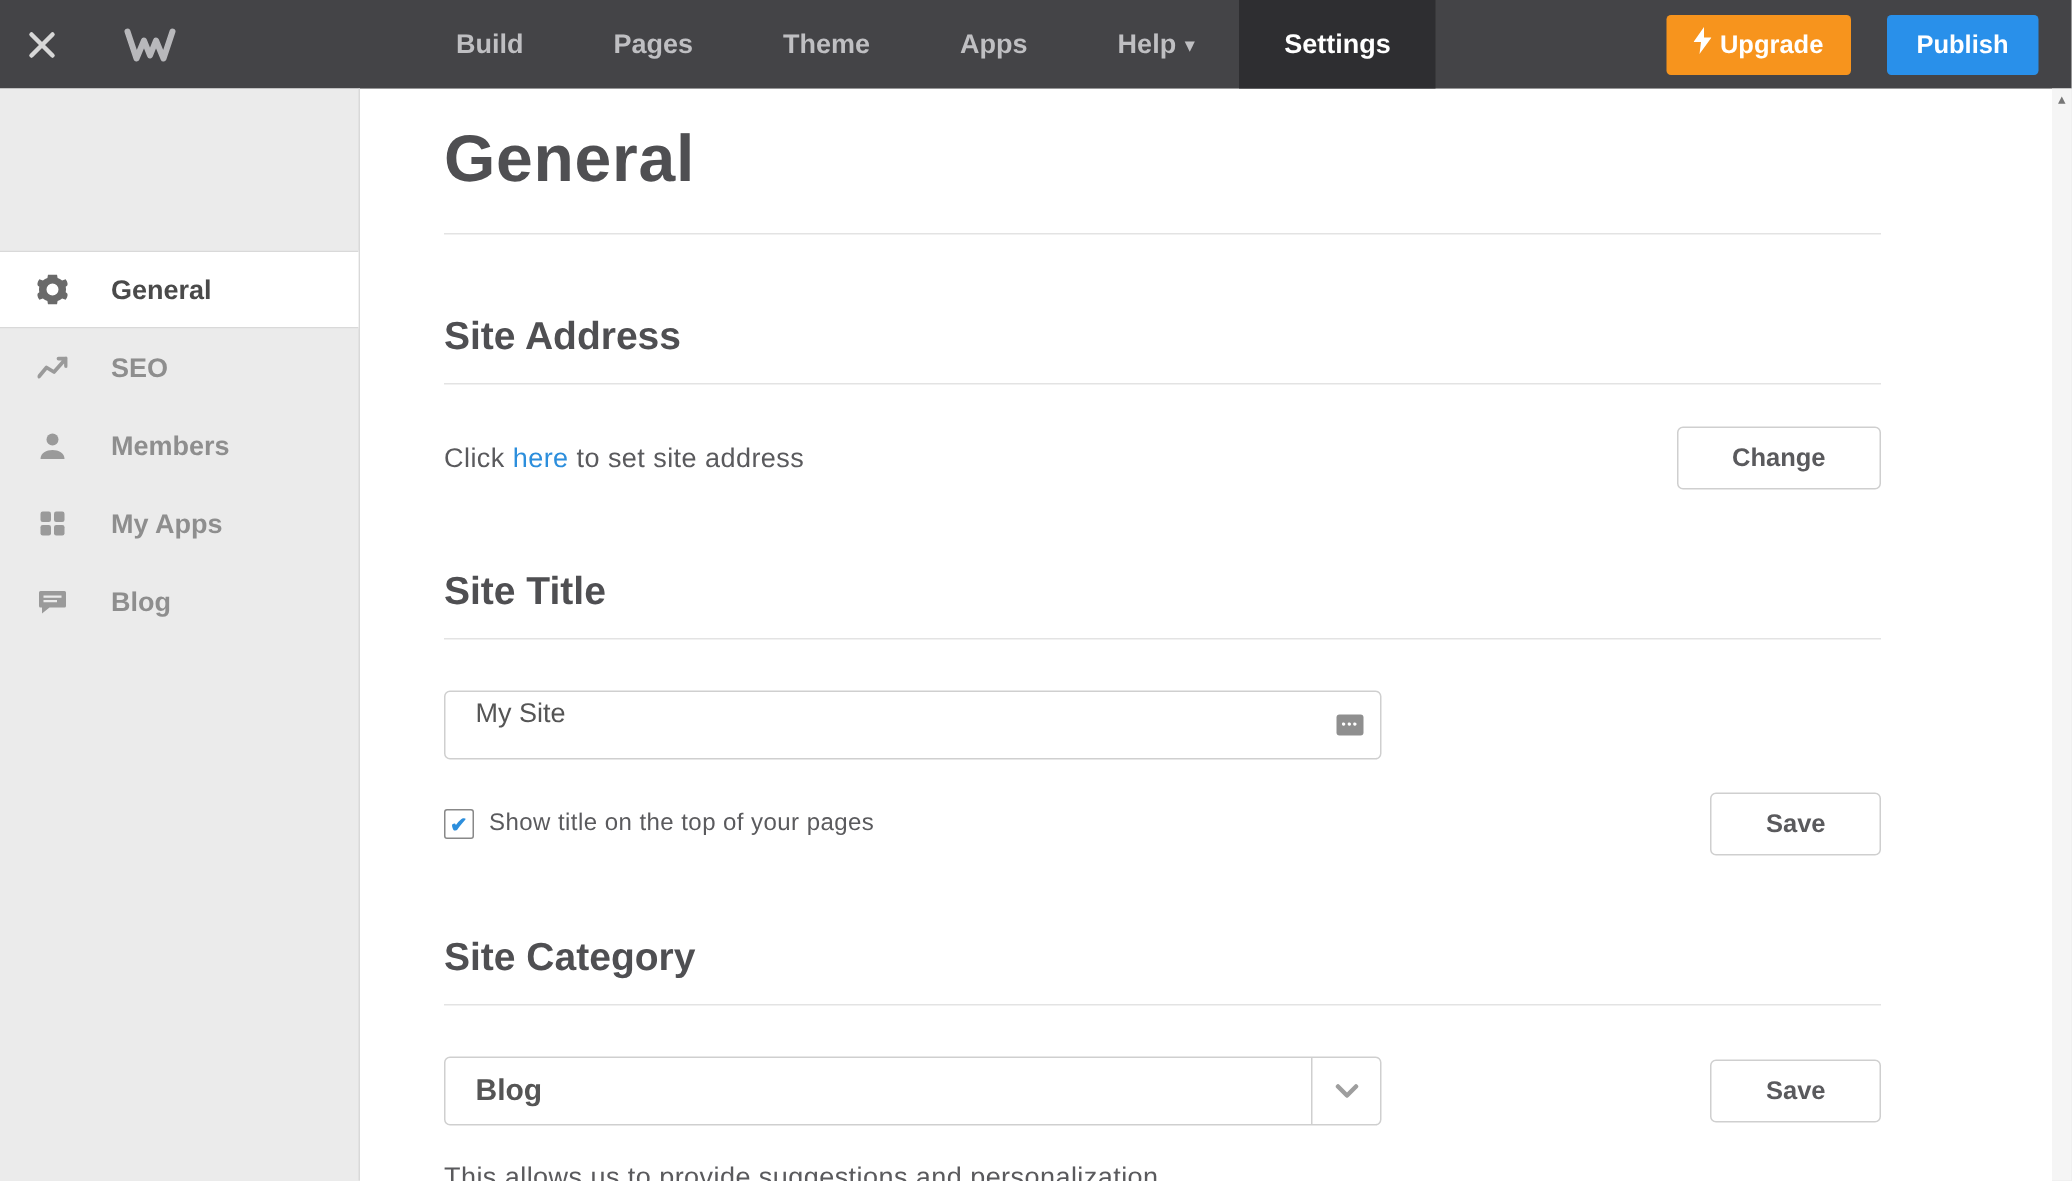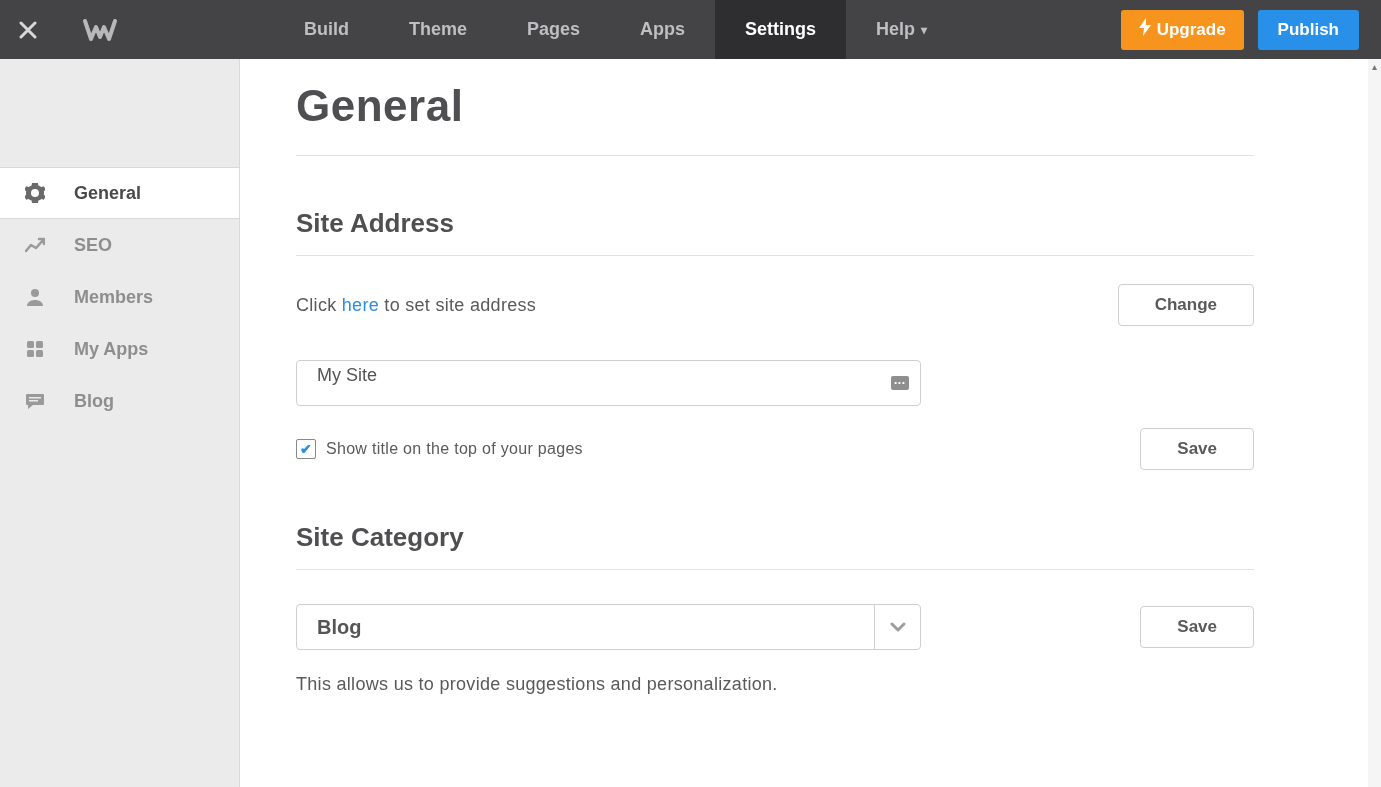--- a/index.html
+++ b/index.html
@@ -54,21 +54,21 @@
     margin-left:6px;
     font-size:12px;
   }
   .nav-right {
     position:absolute;
     right:22px;
     top:0;
     height:100%;
     display:flex;
     align-items:center;
-    gap:14px;
+    gap:24px;
   }
   .btn-upgrade {
     background:#f7941d;
     color:#fff;
     border:none;
     height:40px;
     padding:0 18px;
     font-size:17px;
     font-weight:600;
     border-radius:3px;
@@ -286,34 +286,34 @@
   <div class="logo">
     <svg width="36" height="26" viewBox="0 0 36 26">
         <path d="M3 4 L9 22 L14 10 L18 20 L22 10 L27 22 L33 4" fill="none" stroke="#b8b8bb" stroke-width="4" stroke-linecap="round" stroke-linejoin="round"></path>
       </svg>
   </div>
   <div class="nav-items">
     <div class="nav-item">
         <span>Build</span>
       </div>
     <div class="nav-item">
+        <span>Pages</span>
+      </div>
+    <div class="nav-item">
         <span>Theme</span>
-      </div>
-    <div class="nav-item">
-        <span>Pages</span>
       </div>
     <div class="nav-item">
         <span>Apps</span>
-      </div>
-    <div class="nav-item active">
-        <span>Settings</span>
       </div>
     <div class="nav-item">
         <span>Help</span>
         <span class="nav-caret">▾</span>
+      </div>
+    <div class="nav-item active">
+        <span>Settings</span>
       </div>
   </div>
   <div class="nav-right">
     <button class="btn-upgrade">
       <span><svg width="12" height="18" viewBox="0 0 12 18">
             <path d="M7 0 L0 10 L5 10 L4 18 L12 7 L7 7 Z" fill="#fff"></path>
           </svg></span>
       <span>Upgrade</span>
     </button>
     <button class="btn-publish"><span>Publish</span></button>
@@ -378,20 +378,21 @@
     
     <h2 class="section-title">Site Address</h2>
     <div class="row">
       <div class="addr-text">
         <span>Click </span><a href="#">here</a><span> to set site address</span>
       </div>
       <button class="btn-outline"><span>Change</span></button>
     </div>
 
     
+    <h2 class="section-title">Site Title</h2>
     <div class="input-wrap">
       <input class="title-input" type="text" value="My Site" style="">
       <div class="input-decor"></div>
     </div>
     <div class="check-row">
       <div class="check-left">
         <div class="checkbox checked"></div>
         <span>Show title on the top of your pages</span>
       </div>
       <button class="btn-outline"><span>Save</span></button>

